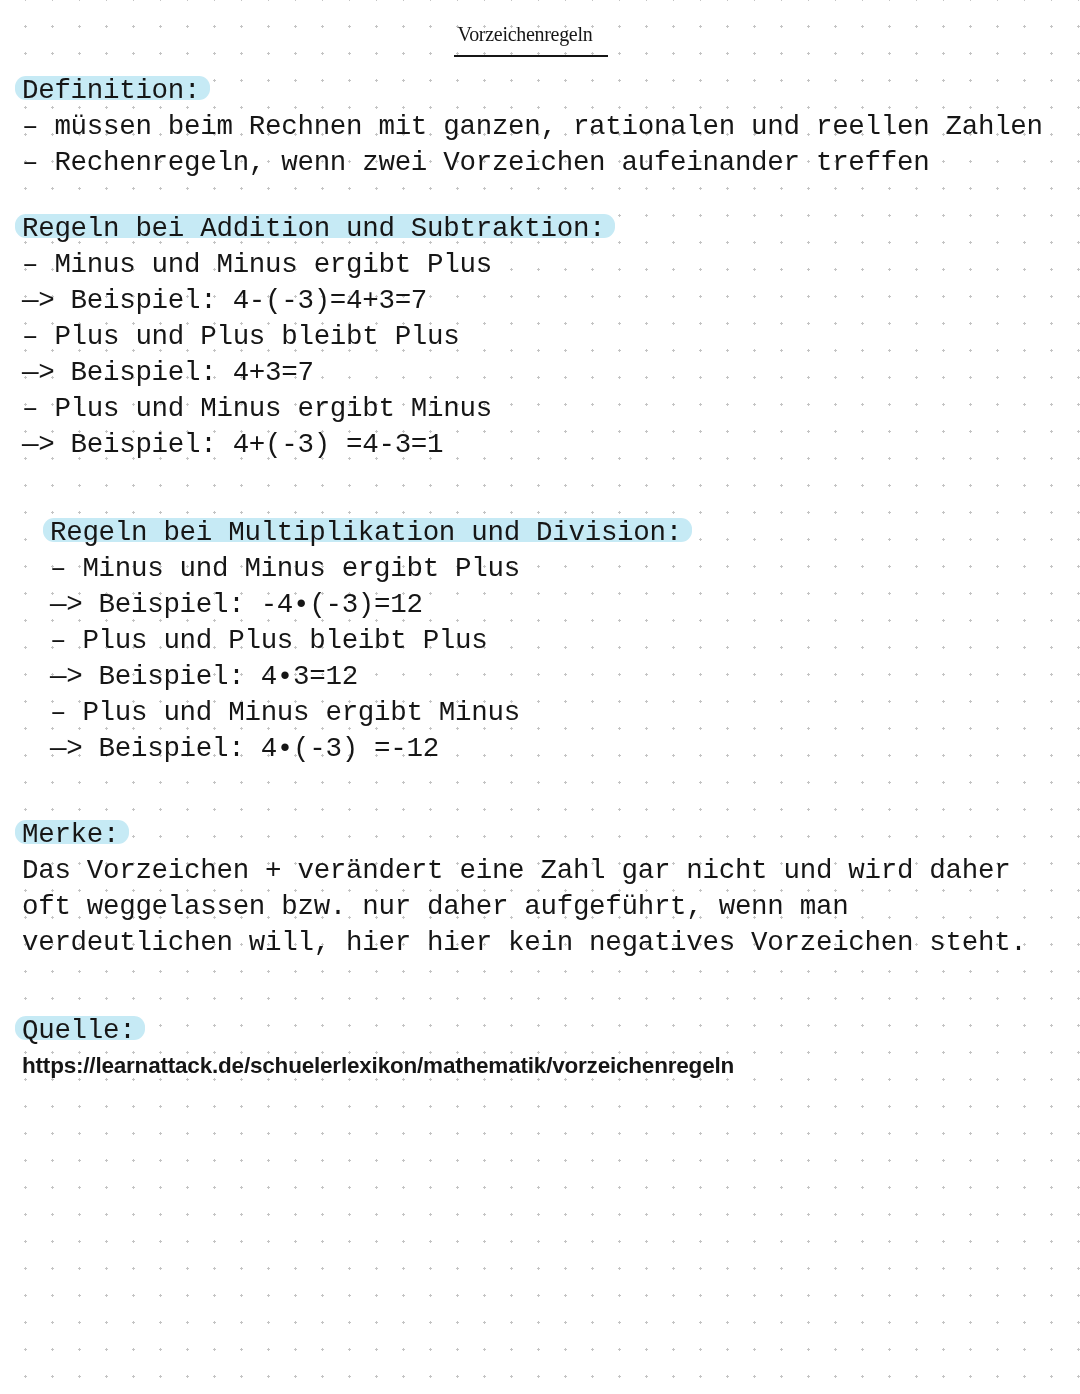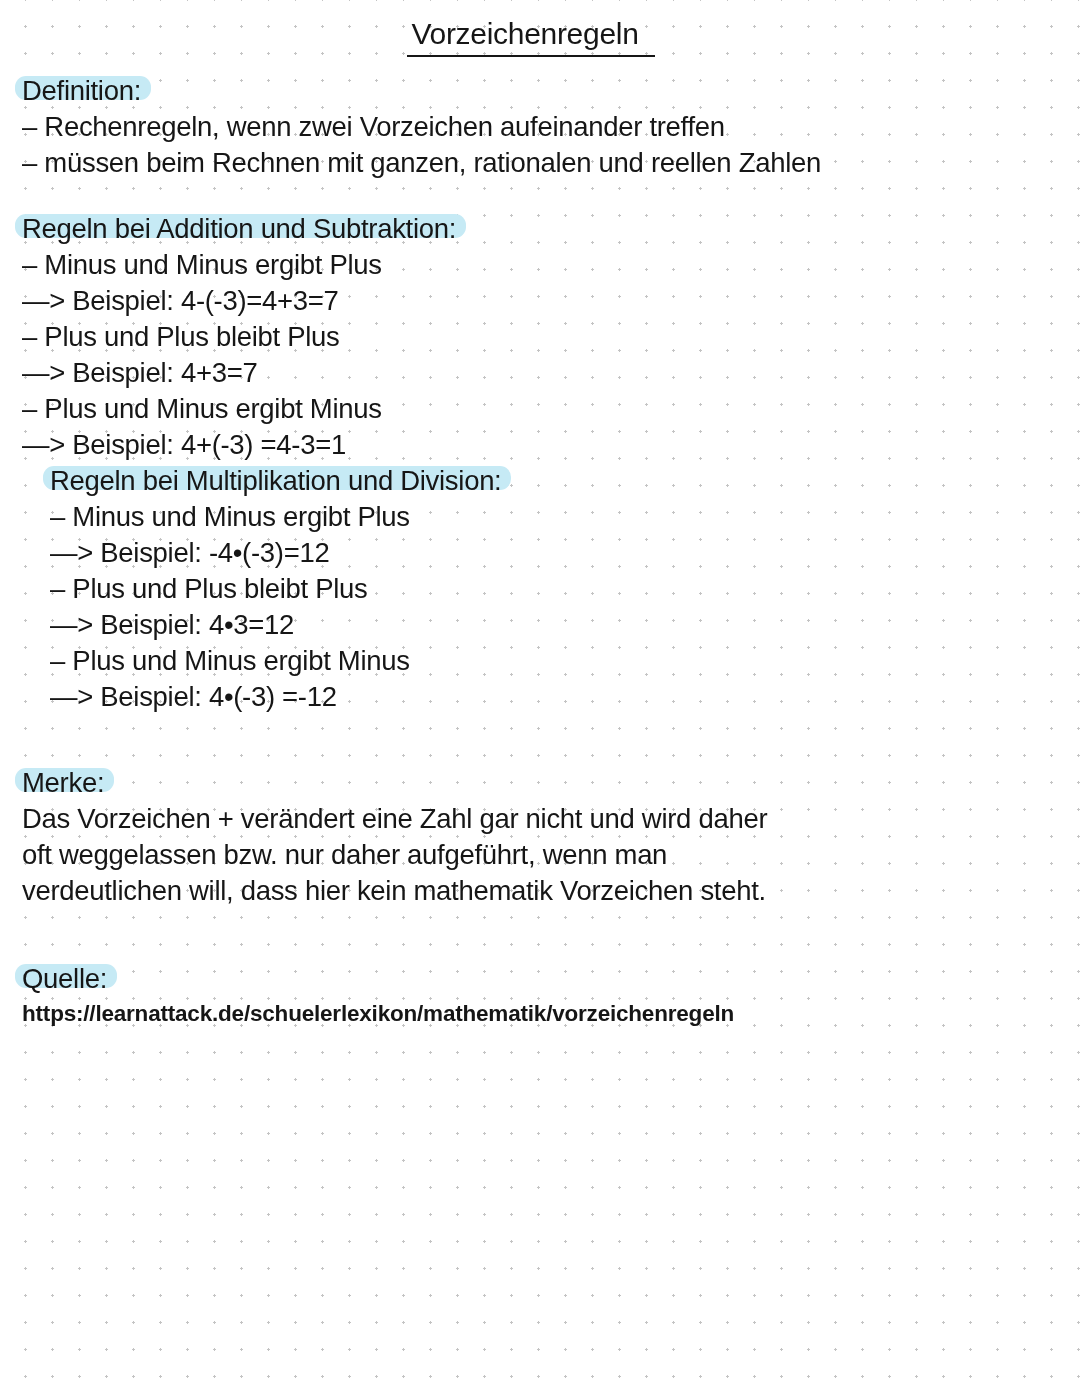--- a/index.html
+++ b/index.html
@@ -16,39 +16,41 @@
     background-size: 27px 27px;
     background-position: 12px 13px;
     overflow: hidden;
   }
   .content {
     padding: 14px 40px 0 22px;
   }
   .title-row {
     text-align: center;
     margin-bottom: 16px;
-    font-size: 30px;
+    font-size: 20px;
     line-height: 40px;
+    font-family: Liberation Serif, serif;
   }
   .title {
     display: inline-block;
     border-bottom: 2px solid var(--ink, #161616);
     padding: 0 16px 1px 4px;
     letter-spacing: -0.3px;
   }
   .section-def   { margin-bottom: 30px; }
-  .section-add   { }
+  .section-add   { margin-bottom: 52px; }
   .section-mul   { margin-bottom: 50px; margin-left: 28px; }
   .section-merke { margin-bottom: 52px; }
 
   .heading-row, .line {
     font-size: 27.5px;
     line-height: 36px;
     letter-spacing: -0.3px;
     white-space: pre;
+    font-family: Liberation Mono, monospace;
   }
   .hl {
     position: relative;
     z-index: 0;
   }
   .hl::before {
     content: "";
     position: absolute;
     z-index: -1;
     left: -7px;
@@ -69,22 +71,22 @@
 <body>
 
 <div class="content">
 
   <div class="title-row">
     <span class="title">Vorzeichenregeln</span>
   </div>
 
   <div class="section-def">
     <div class="heading-row"><span class="hl">Definition:</span></div>
+    <div class="line">– müssen beim Rechnen mit ganzen, rationalen und reellen Zahlen</div>
     <div class="line">– Rechenregeln, wenn zwei Vorzeichen aufeinander treffen</div>
-    <div class="line">– müssen beim Rechnen mit ganzen, rationalen und reellen Zahlen</div>
   </div>
 
   <div class="section-add">
     <div class="heading-row"><span class="hl">Regeln bei Addition und Subtraktion:</span></div>
     <div class="line">– Minus und Minus ergibt Plus</div>
     <div class="line">—&gt; Beispiel: 4-(-3)=4+3=7</div>
     <div class="line">– Plus und Plus bleibt Plus</div>
     <div class="line">—&gt; Beispiel: 4+3=7</div>
     <div class="line">– Plus und Minus ergibt Minus</div>
     <div class="line">—&gt; Beispiel: 4+(-3) =4-3=1</div>
@@ -97,21 +99,21 @@
     <div class="line">– Plus und Plus bleibt Plus</div>
     <div class="line">—&gt; Beispiel: 4•3=12</div>
     <div class="line">– Plus und Minus ergibt Minus</div>
     <div class="line">—&gt; Beispiel: 4•(-3) =-12</div>
   </div>
 
   <div class="section-merke">
     <div class="heading-row"><span class="hl">Merke:</span></div>
     <div class="line">Das Vorzeichen + verändert eine Zahl gar nicht und wird daher</div>
     <div class="line">oft weggelassen bzw. nur daher aufgeführt, wenn man</div>
-    <div class="line">verdeutlichen will, dass hier kein mathematik Vorzeichen steht.</div>
+    <div class="line">verdeutlichen will, hier hier kein negatives Vorzeichen steht.</div>
   </div>
 
   <div class="section-quelle">
     <div class="heading-row"><span class="hl">Quelle:</span></div>
     <div class="url-line">https://learnattack.de/schuelerlexikon/mathematik/vorzeichenregeln</div>
   </div>
 
 </div>
 
 </body></html>

